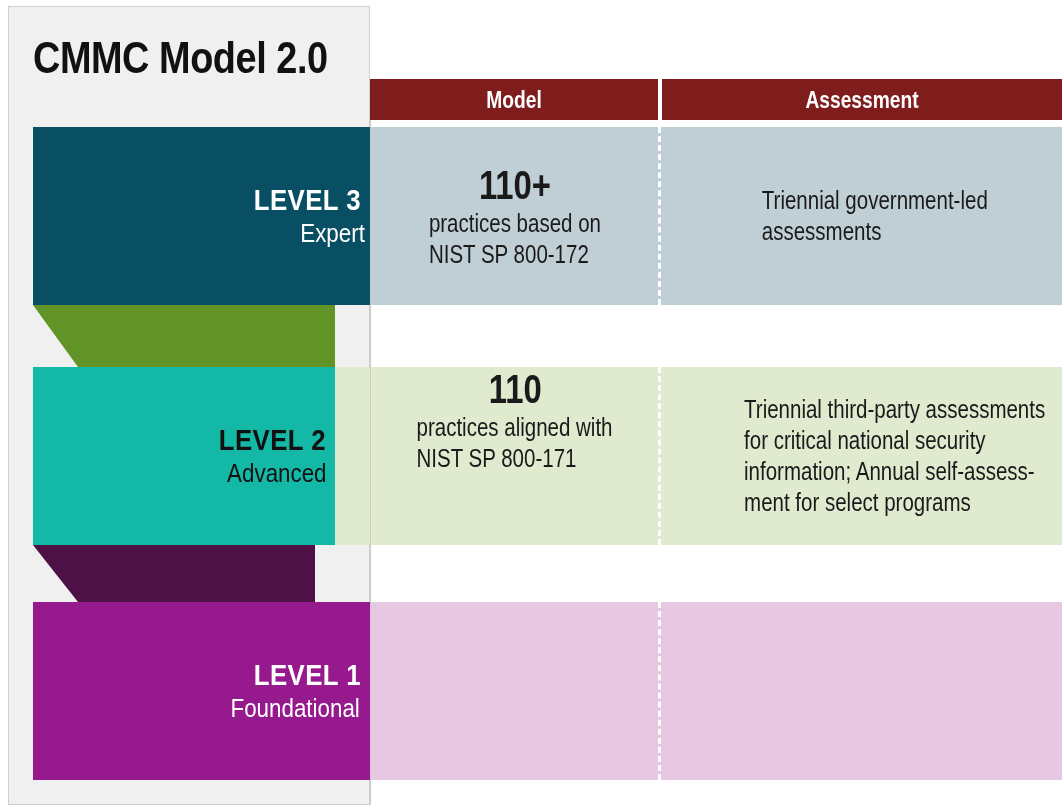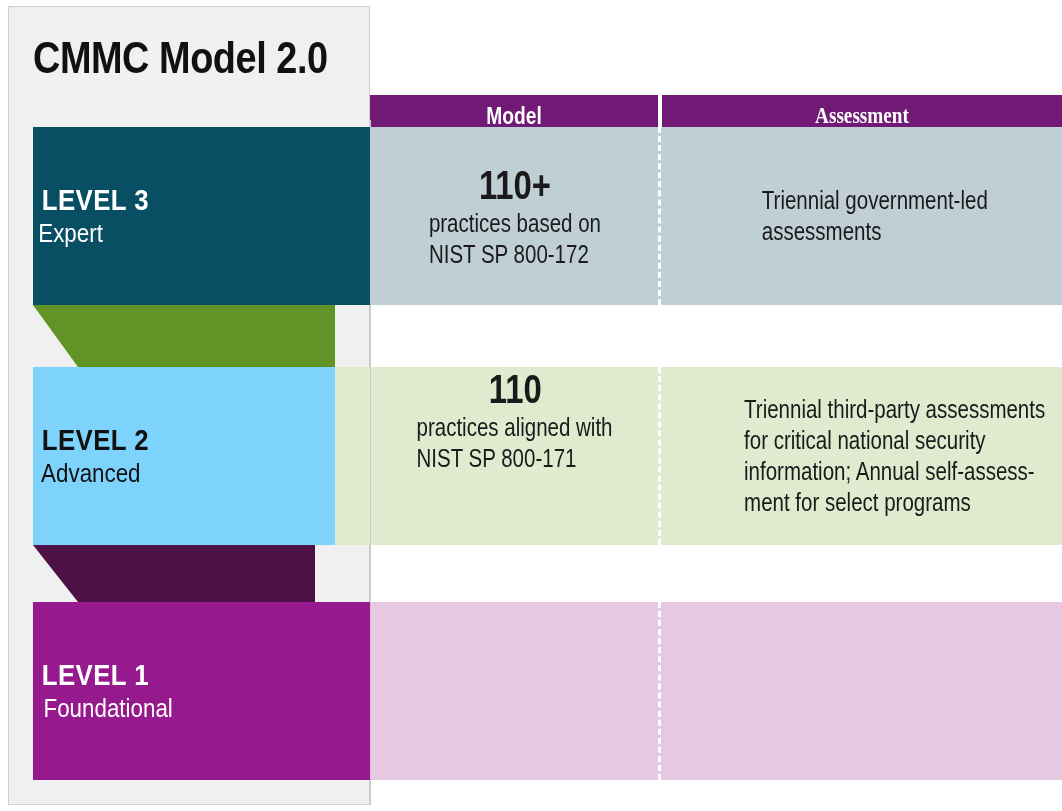--- a/index.html
+++ b/index.html
@@ -15,23 +15,23 @@
     background:#eff0ef;border:1px solid #cfcfcf;box-sizing:border-box;
   }
   .title{
     position:absolute;left:33px;top:28px;width:330px;height:60px;
     font-weight:bold;font-size:44px;line-height:60px;color:#111111;
     letter-spacing:-0.5px;transform:scaleX(0.86);transform-origin:left center;
     white-space:nowrap;
   }
 
   
-  .hdr{position:absolute;top:79px;height:41px;background:#701a75;margin-top:16px;}
+  .hdr{position:absolute;top:79px;height:41px;background:#7f1d1d;}
   .hdr-model{left:370px;width:288px;}
-  .hdr-assess{left:662px;width:400px;font-family:Liberation Serif, serif;}
+  .hdr-assess{left:662px;width:400px;}
   .hdr span{
     display:block;width:100%;height:100%;line-height:41px;text-align:center;
     color:#ffffff;font-weight:bold;font-size:24px;
     transform:scaleX(0.80);transform-origin:center center;white-space:nowrap;
   }
 
   
   .band{position:absolute;}
   .band3{top:127px;height:178px;left:296px;width:766px;background:#c0cfd5;}
   .band2{top:367px;height:178px;left:296px;width:766px;background:#dfeacf;}
@@ -44,31 +44,31 @@
   }
   .dash3{top:127px;height:178px;}
   .dash2{top:367px;height:178px;}
   .dash1{top:602px;height:178px;}
 
   
   .edgeline{position:absolute;left:370px;top:120px;width:1px;height:685px;background:#c9cbc9;}
 
   
   .lvl{position:absolute;left:33px;display:flex;flex-direction:column;
-       align-items:flex-start;justify-content:center;}
+       align-items:flex-end;justify-content:center;}
   .lvl .big{
     font-weight:bold;font-size:30px;line-height:34px;letter-spacing:0.5px;
     transform:scaleX(0.86);transform-origin:center center;white-space:nowrap;
   }
   .lvl .sub{
     font-size:26px;line-height:32px;font-weight:400;
     transform:scaleX(0.86);transform-origin:center center;white-space:nowrap;
   }
   .lvl3{top:127px;width:337px;height:178px;background:#094f64;color:#ffffff;}
-  .lvl2{top:367px;width:302px;height:178px;background:#7dd3fc;color:#111111;}
+  .lvl2{top:367px;width:302px;height:178px;background:#14b8a6;color:#111111;}
   .lvl1{top:602px;width:337px;height:178px;background:#96198e;color:#ffffff;}
 
   
   .conn{position:absolute;}
   .conn-green{
     left:33px;top:305px;width:302px;height:62px;background:#629327;
     clip-path:polygon(0 0,100% 0,100% 100%,45px 100%);
   }
   .conn-purple{
     left:33px;top:545px;width:282px;height:57px;background:#4e1146;

